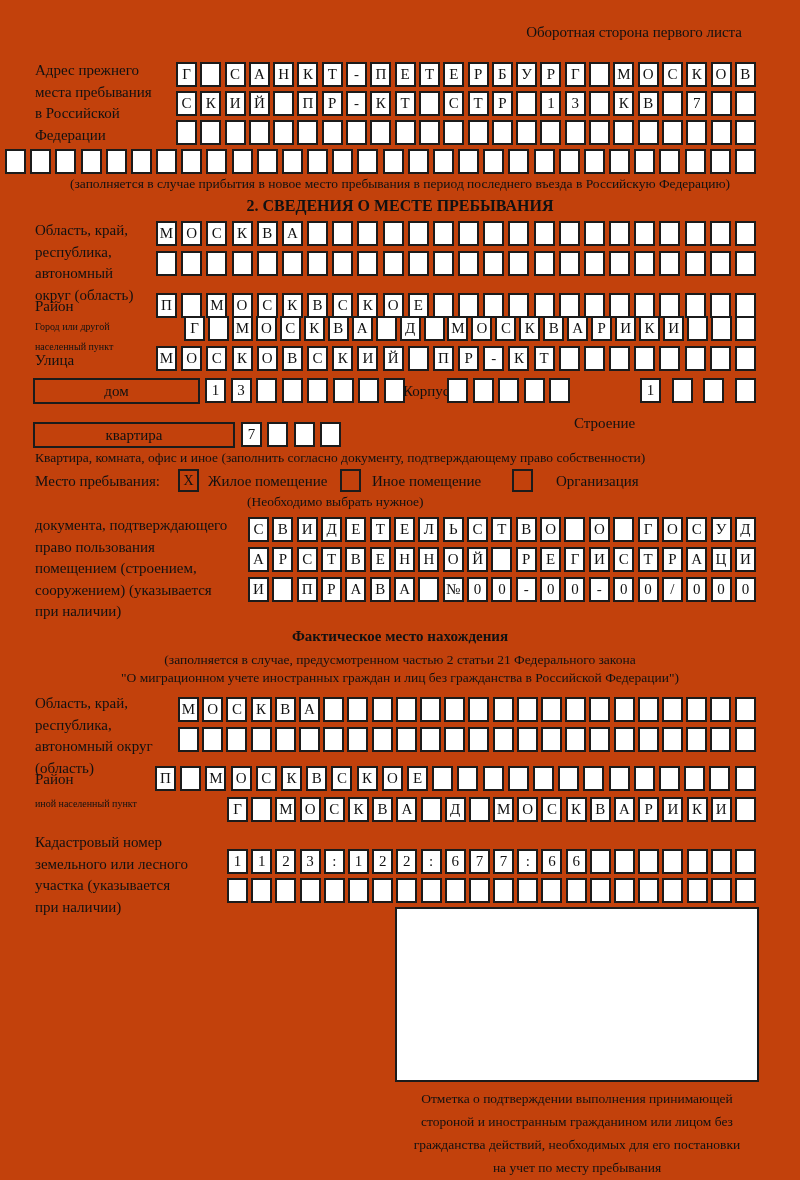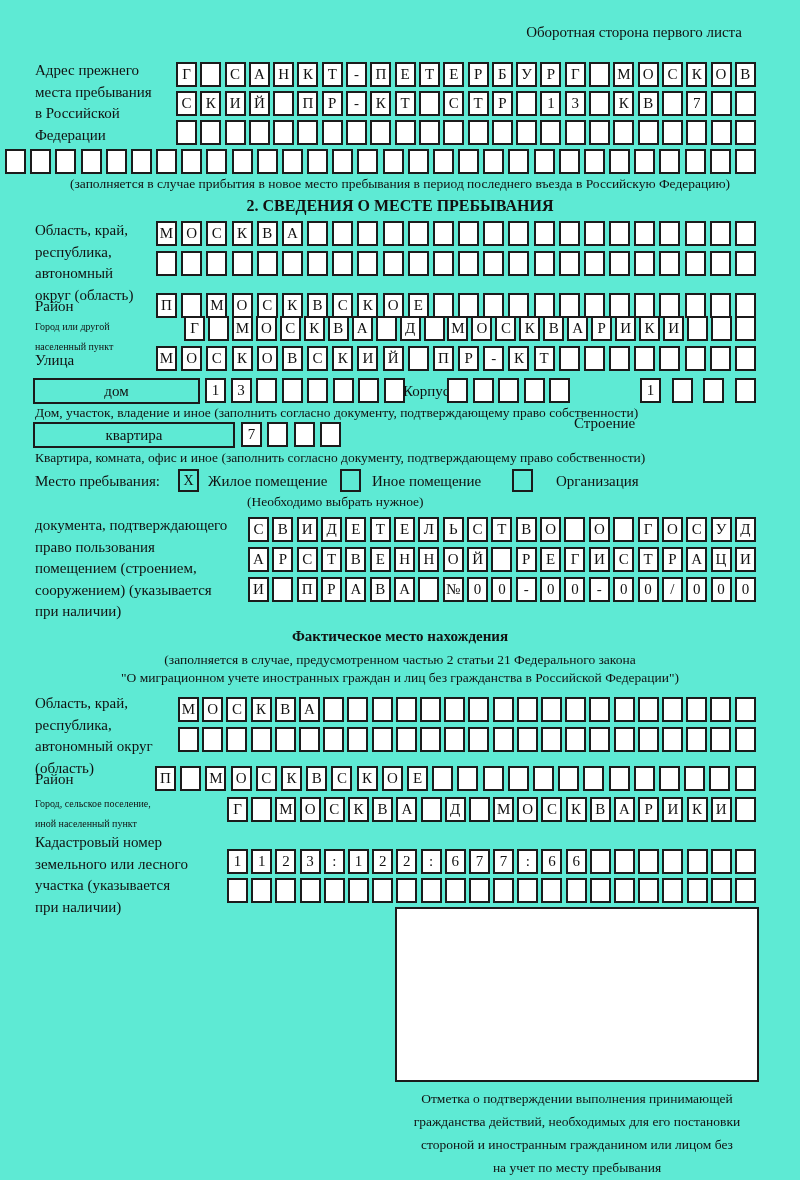--- a/index.html
+++ b/index.html
@@ -1,16 +1,16 @@
 <!DOCTYPE html>
 <html><head>
 <meta charset="utf-8">
 <style>
   html,body{margin:0;padding:0;background:#ffffff;}
-  .page{position:relative;width:800px;height:1180px;background:#5eead4;
+  .page{position:relative;width:800px;height:1180px;background:#c2410c;
         font-family:"Liberation Serif","DejaVu Serif",serif;color:#111;overflow:hidden;}
   .abs{position:absolute;}
   .lbl{font-size:15px;line-height:21.5px;}
   .lbl2{font-size:10px;line-height:20px;}
   .note{font-size:13.5px;}
   .center{left:0;width:800px;text-align:center;}
   .bold{font-weight:bold;}
   .cellrow{position:absolute;display:flex;justify-content:space-between;}
   .cell{flex:0 0 21px;height:25px;border:2px solid #1b1b1b;box-sizing:border-box;
         display:flex;align-items:center;justify-content:center;font-size:15px;background:#fff;}
@@ -312,21 +312,20 @@
       <span class="cell"></span>
       <span class="cell"></span>
     </div>
   <div class="abs lbl" style="left:574px;top:381px;margin-top:32px;">Строение</div>
   <div class="cellrow" style="left:640px;top:378px;width:116px;">
       <span class="cell">1</span>
       <span class="cell"></span>
       <span class="cell"></span>
       <span class="cell"></span>
     </div>
-  <div class="abs note" style="left:35px;top:405px;">Дом, участок, владение и иное (заполнить согласно документу, подтверждающему право собственности)</div>
 
   <div class="boxlabel" style="left:33px;top:422px;width:202px;">квартира</div>
   <div class="cellrow" style="left:241px;top:422px;width:100px;">
       <span class="cell">7</span>
       <span class="cell"></span>
       <span class="cell"></span>
       <span class="cell"></span>
     </div>
   <div class="abs note" style="left:35px;top:450px;">Квартира, комната, офис и иное (заполнить согласно документу, подтверждающему право собственности)</div>
 
@@ -503,21 +502,20 @@
       <span class="cell"></span>
       <span class="cell"></span>
       <span class="cell"></span>
       <span class="cell"></span>
       <span class="cell"></span>
       <span class="cell"></span>
       <span class="cell"></span>
     </div>
 
   <div class="abs lbl2" style="left:35px;top:794px;width:190px;">
-      <div>Город, сельское поселение,</div>
       <div>иной населенный пункт</div>
     </div>
   <div class="cellrow" style="left:227px;top:797px;width:529px;">
       <span class="cell">Г</span>
       <span class="cell"></span>
       <span class="cell">М</span>
       <span class="cell">О</span>
       <span class="cell">С</span>
       <span class="cell">К</span>
       <span class="cell">В</span>
@@ -589,18 +587,18 @@
       <span class="cell"></span>
       <span class="cell"></span>
       <span class="cell"></span>
       <span class="cell"></span>
       <span class="cell"></span>
     </div>
 
   <div class="stampbox" style="left:395px;top:907px;width:364px;height:175px;"></div>
   <div class="abs note" style="left:377px;top:1087px;width:400px;text-align:center;line-height:23px;">
       <div>Отметка о подтверждении выполнения принимающей</div>
+      <div>стороной и иностранным гражданином или лицом без</div>
       <div>гражданства действий, необходимых для его постановки</div>
-      <div>стороной и иностранным гражданином или лицом без</div>
       <div>на учет по месту пребывания</div>
     </div>
 
 </div>
 
 </body></html>

